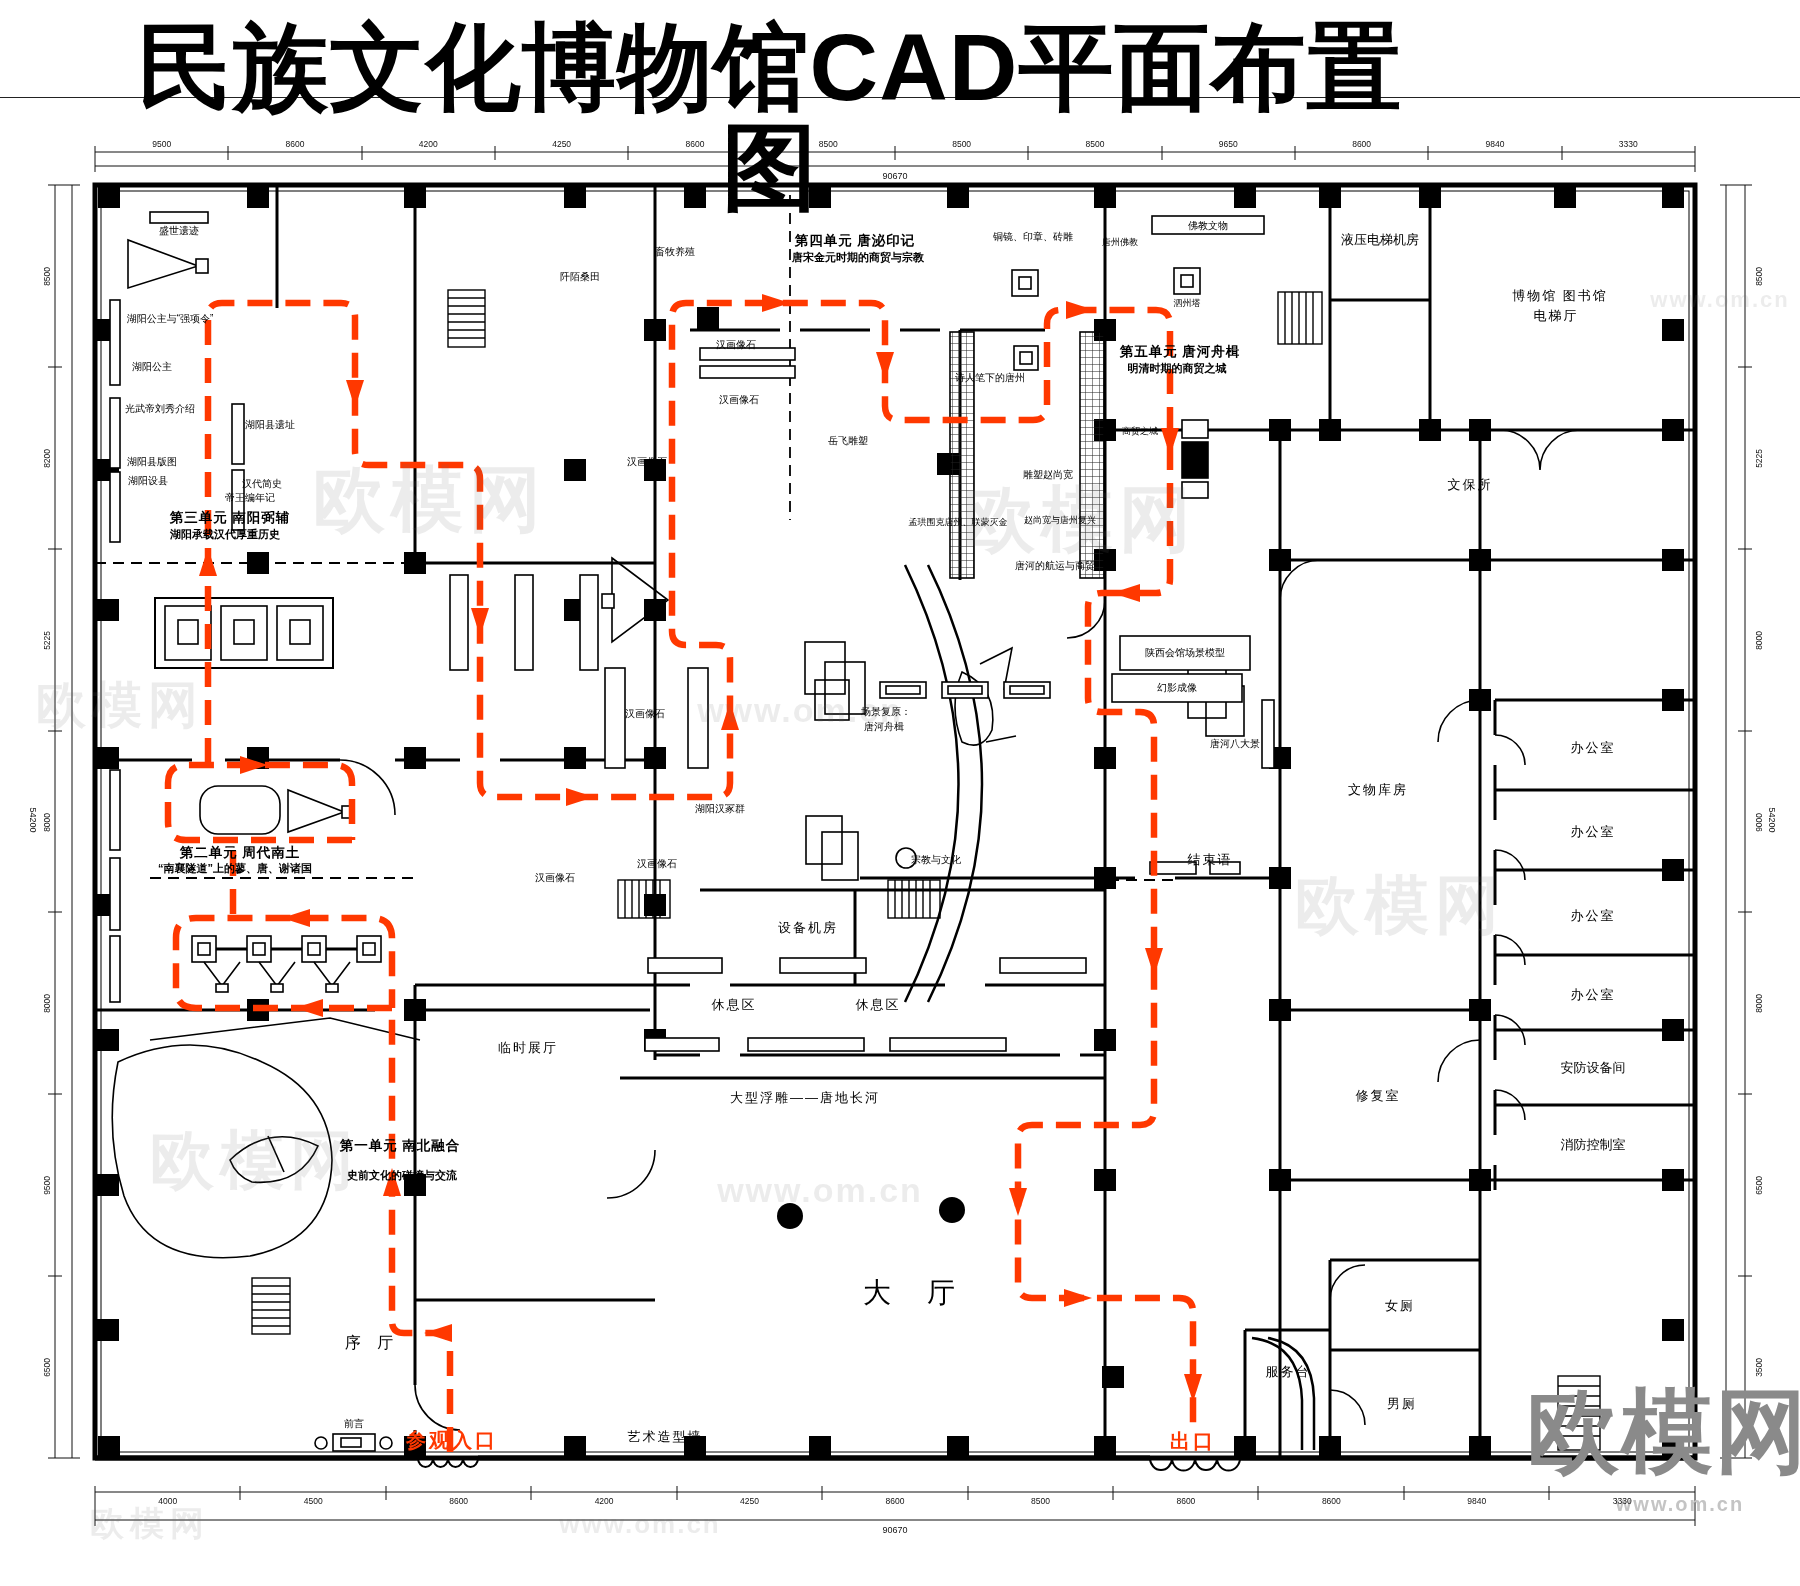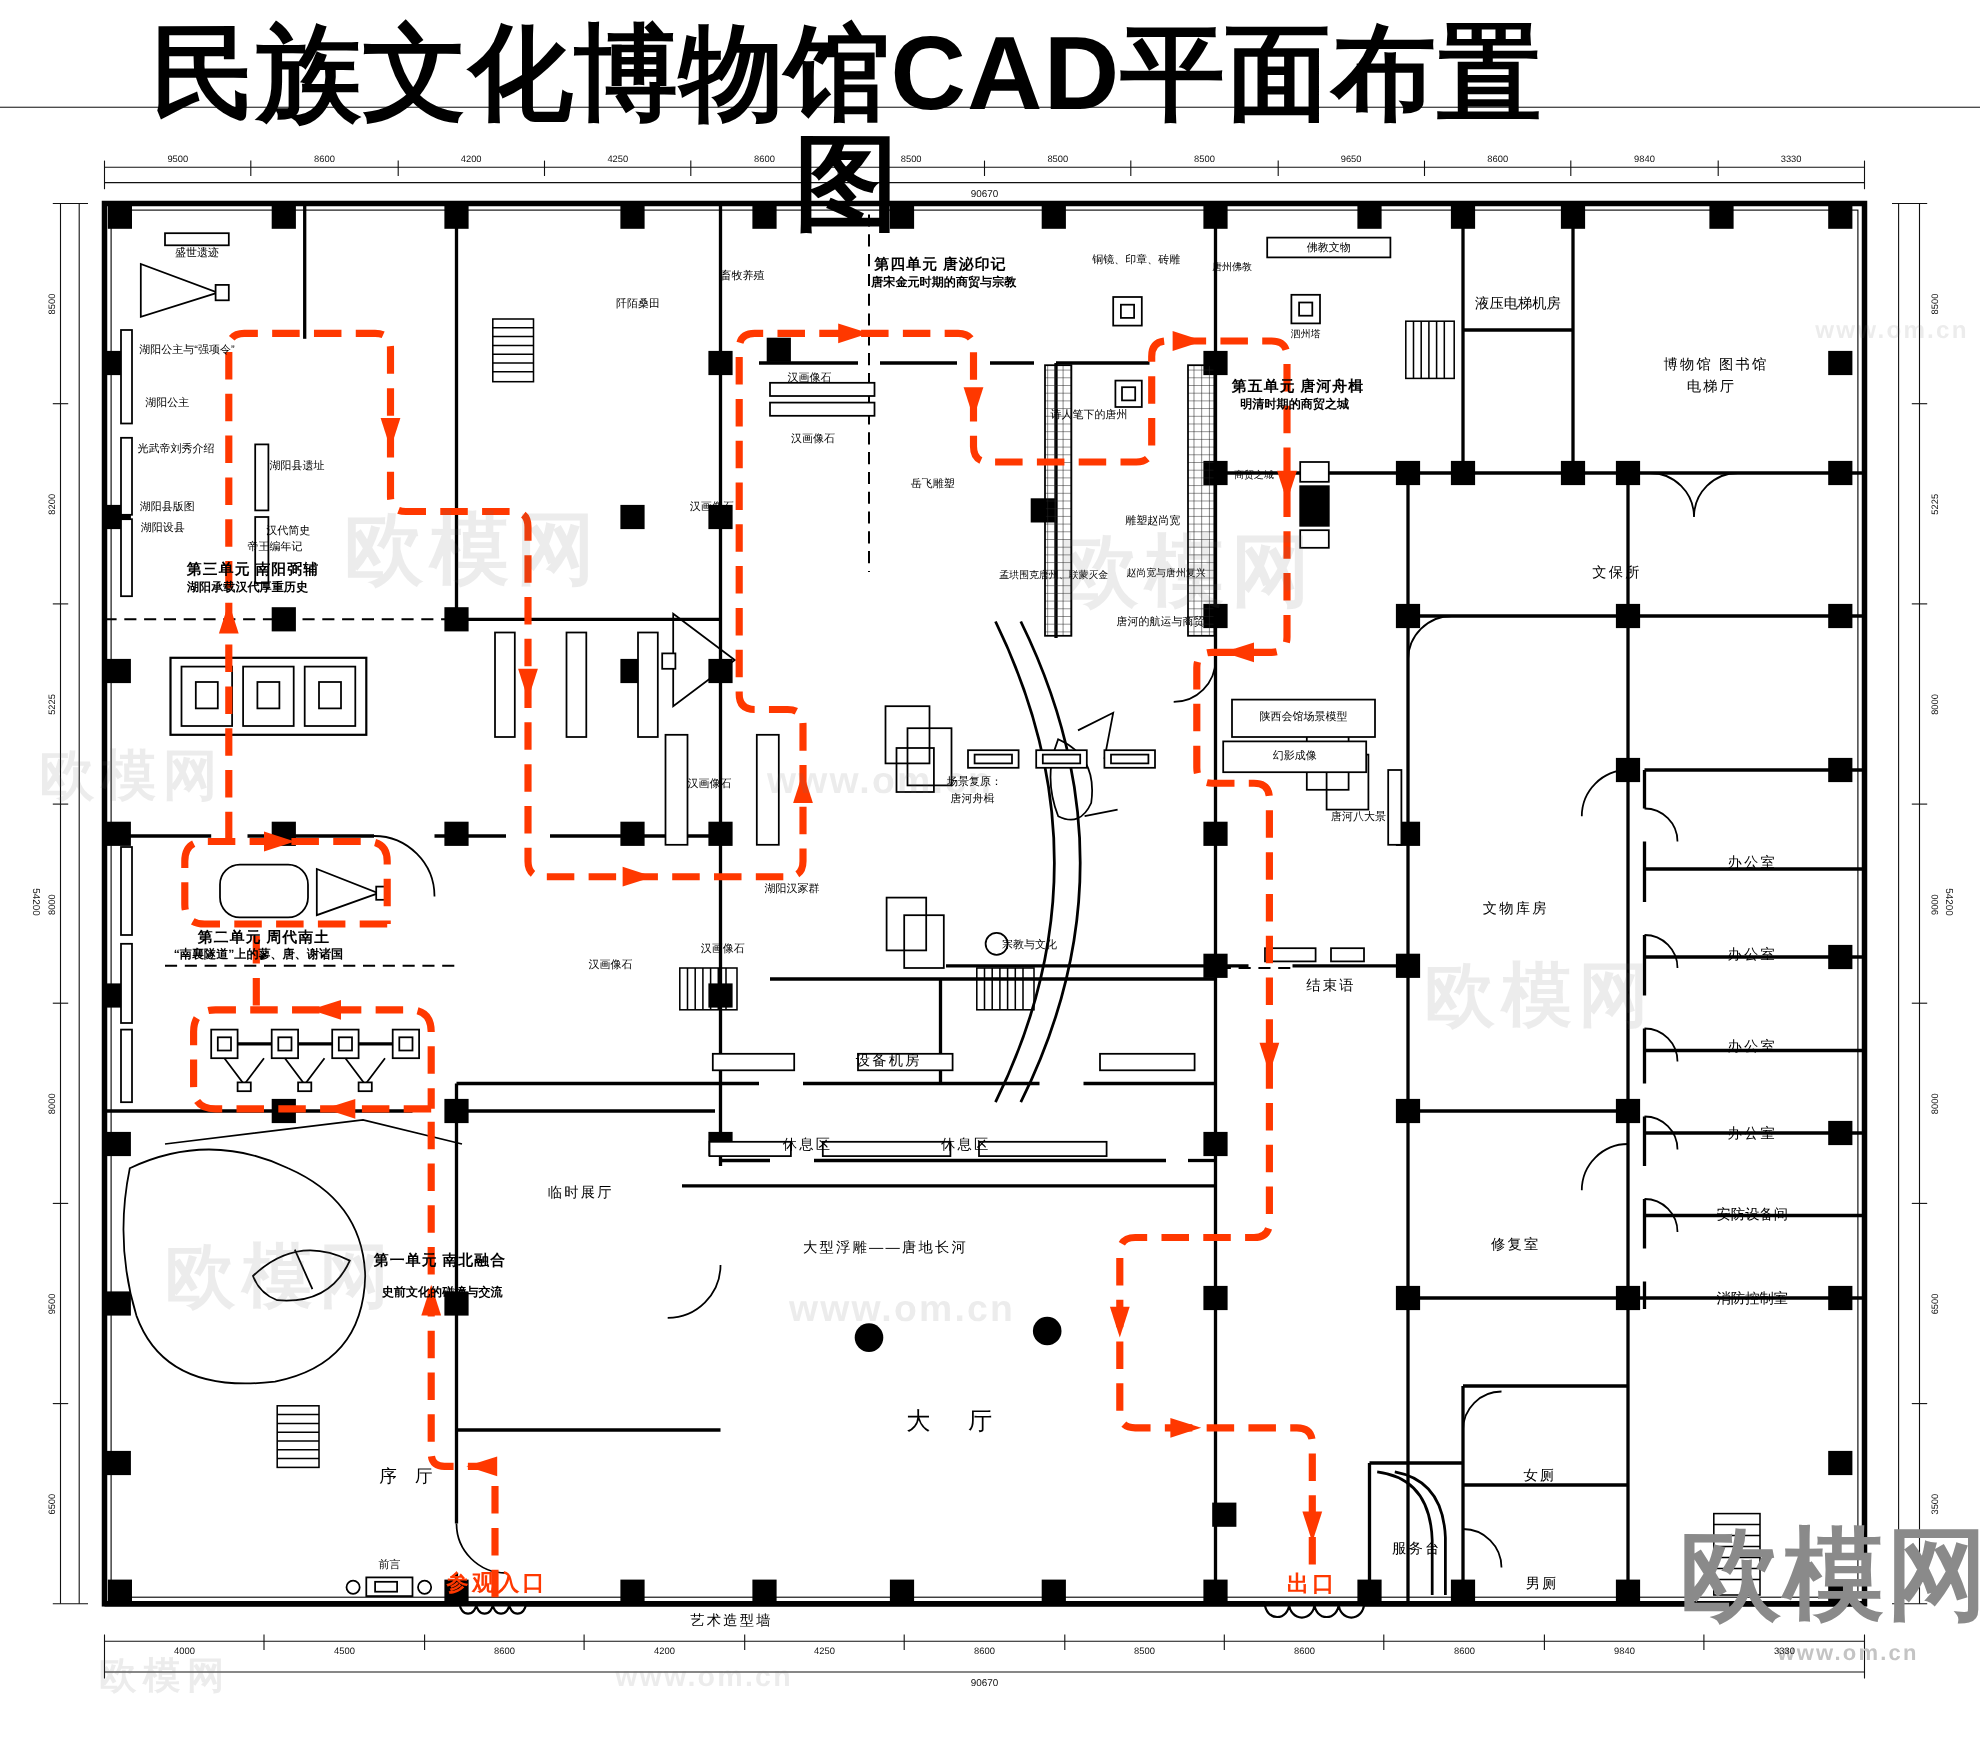--- a/index.html
+++ b/index.html
@@ -8,24 +8,24 @@
   #stage{position:absolute;inset:0;width:1516px;height:1586px;}
   svg{position:absolute;left:0;top:0;}
   .titlebar{position:absolute;left:100px;top:18px;width:1340px;text-align:center;
      font-weight:900;font-size:95px;letter-spacing:1px;line-height:1.05;
      font-family:"Liberation Sans",sans-serif;z-index:5;}
   .titleline{position:absolute;left:0;top:97px;width:1800px;height:0;
      border-top:1.5px solid #222;z-index:1;}
   .lb{position:absolute;transform:translate(-50%,-50%);font-size:10px;line-height:1.25;
       white-space:nowrap;z-index:4;text-align:center;}
   .lb.sm{font-size:9px;}
-  .lb.rm{font-size:13px;letter-spacing:2px;margin-top:36px;}
+  .lb.rm{font-size:13px;letter-spacing:2px;}
   .lb.u1{font-size:13.5px;font-weight:bold;letter-spacing:1px;font-family:Liberation Serif, serif;}
   .lb.u2{font-size:11px;font-weight:bold;}
-  .lb.big{font-size:22px;letter-spacing:14px;}
+  .lb.big{font-size:28px;letter-spacing:14px;margin-left:46px;}
   .lb.med{font-size:16px;letter-spacing:6px;}
   .lb.red{color:#FF3800;font-weight:bold;font-size:20px;letter-spacing:3px;}
   .wm{position:absolute;transform:translate(-50%,-50%);font-weight:bold;z-index:3;
       white-space:nowrap;letter-spacing:6px;}
   .wm.f{color:rgba(110,110,110,0.13);}
   .wm.url{letter-spacing:2px;font-weight:bold;}
   .dimrow{position:absolute;display:flex;z-index:4;}
   .dimrow span{flex:1;text-align:center;font-size:8.5px;color:#111;}
   .dimcol{position:absolute;display:flex;flex-direction:column;z-index:4;}
   .dimcol span{flex:1;display:flex;align-items:center;justify-content:center;

